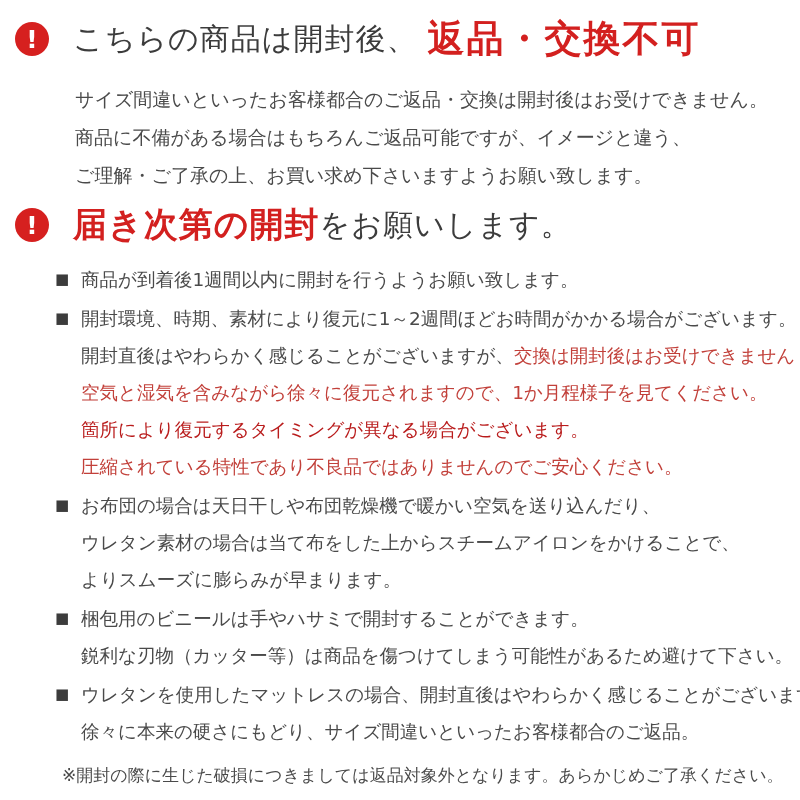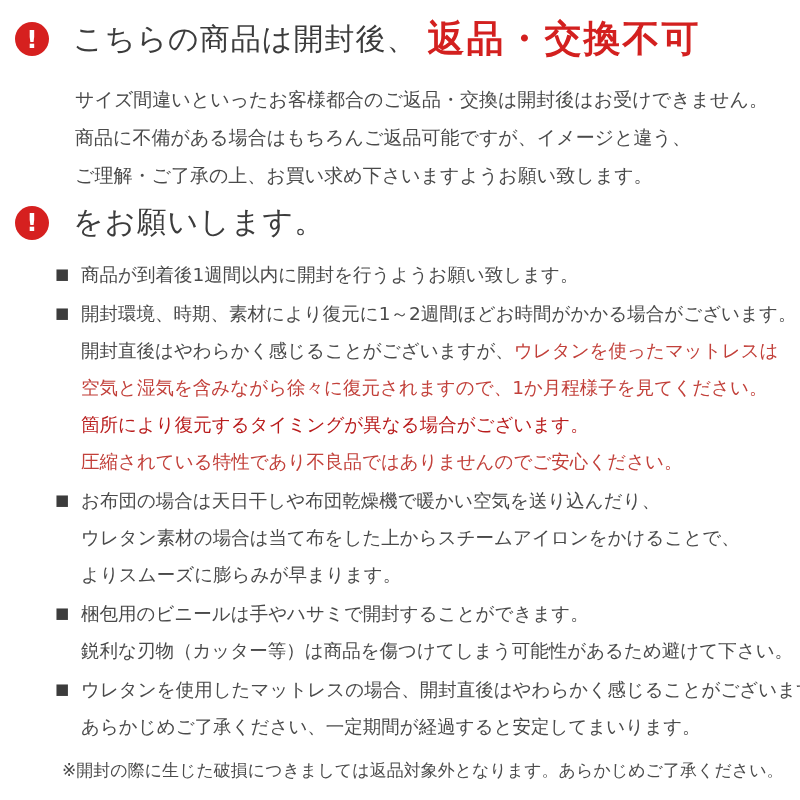--- a/index.html
+++ b/index.html
@@ -118,35 +118,36 @@
     <div class="body-paragraph">
       <div class="body-line">サイズ間違いといったお客様都合のご返品・交換は開封後はお受けできません。</div>
       <div class="body-line">商品に不備がある場合はもちろんご返品可能ですが、イメージと違う、</div>
       <div class="body-line">ご理解・ご了承の上、お買い求め下さいますようお願い致します。</div>
     </div>
   </div>
 
   <div class="section2">
     <div class="heading-row">
       <div class="alert-icon">!</div>
+      <span class="h-red-2">届き次第の開封</span>
       <span class="h-black">をお願いします。</span>
     </div>
 
     <div class="instruction-list" id="instruction-list">
         <div class="list-row">
           <span class="bullet">■</span>
           <span class="line-text"><span style="color: rgb(74, 74, 74);">商品が到着後1週間以内に開封を行うようお願い致します。</span></span>
         </div>
         <div class="list-row" style="margin-top: 2px;">
           <span class="bullet">■</span>
           <span class="line-text"><span style="color: rgb(74, 74, 74);">開封環境、時期、素材により復元に1～2週間ほどお時間がかかる場合がございます。</span></span>
         </div>
         <div class="list-row">
           <span class="bullet"></span>
-          <span class="line-text"><span style="color: rgb(74, 74, 74);">開封直後はやわらかく感じることがございますが、</span><span style="color: rgb(194, 64, 58);">ウレタンを使ったマットレスは</span></span>
+          <span class="line-text"><span style="color: rgb(74, 74, 74);">開封直後はやわらかく感じることがございますが、</span><span style="color: rgb(194, 64, 58);">交換は開封後はお受けできません</span></span>
         </div>
         <div class="list-row">
           <span class="bullet"></span>
           <span class="line-text"><span style="color: rgb(194, 64, 58);">空気と湿気を含みながら徐々に復元されますので、1か月程様子を見てください。</span></span>
         </div>
         <div class="list-row">
           <span class="bullet"></span>
           <span class="line-text"><span style="color: #b91c1c;">箇所により復元するタイミングが異なる場合がございます。</span></span>
         </div>
         <div class="list-row">
@@ -172,20 +173,20 @@
         <div class="list-row">
           <span class="bullet"></span>
           <span class="line-text"><span style="color: rgb(74, 74, 74); text-align: center;">鋭利な刃物（カッター等）は商品を傷つけてしまう可能性があるため避けて下さい。</span></span>
         </div>
         <div class="list-row" style="margin-top: 2px;">
           <span class="bullet">■</span>
           <span class="line-text"><span style="color: rgb(74, 74, 74);">ウレタンを使用したマットレスの場合、開封直後はやわらかく感じることがございますが、</span></span>
         </div>
         <div class="list-row">
           <span class="bullet"></span>
-          <span class="line-text"><span style="color: rgb(74, 74, 74);">あらかじめご了承ください、一定期間が経過すると安定してまいります。</span></span>
+          <span class="line-text"><span style="color: rgb(74, 74, 74);">徐々に本来の硬さにもどり、サイズ間違いといったお客様都合のご返品。</span></span>
         </div>
       </div>
 
     <div class="footnote">※開封の際に生じた破損につきましては返品対象外となります。あらかじめご了承ください。</div>
   </div>
 
 </div>
 
 </body></html>

